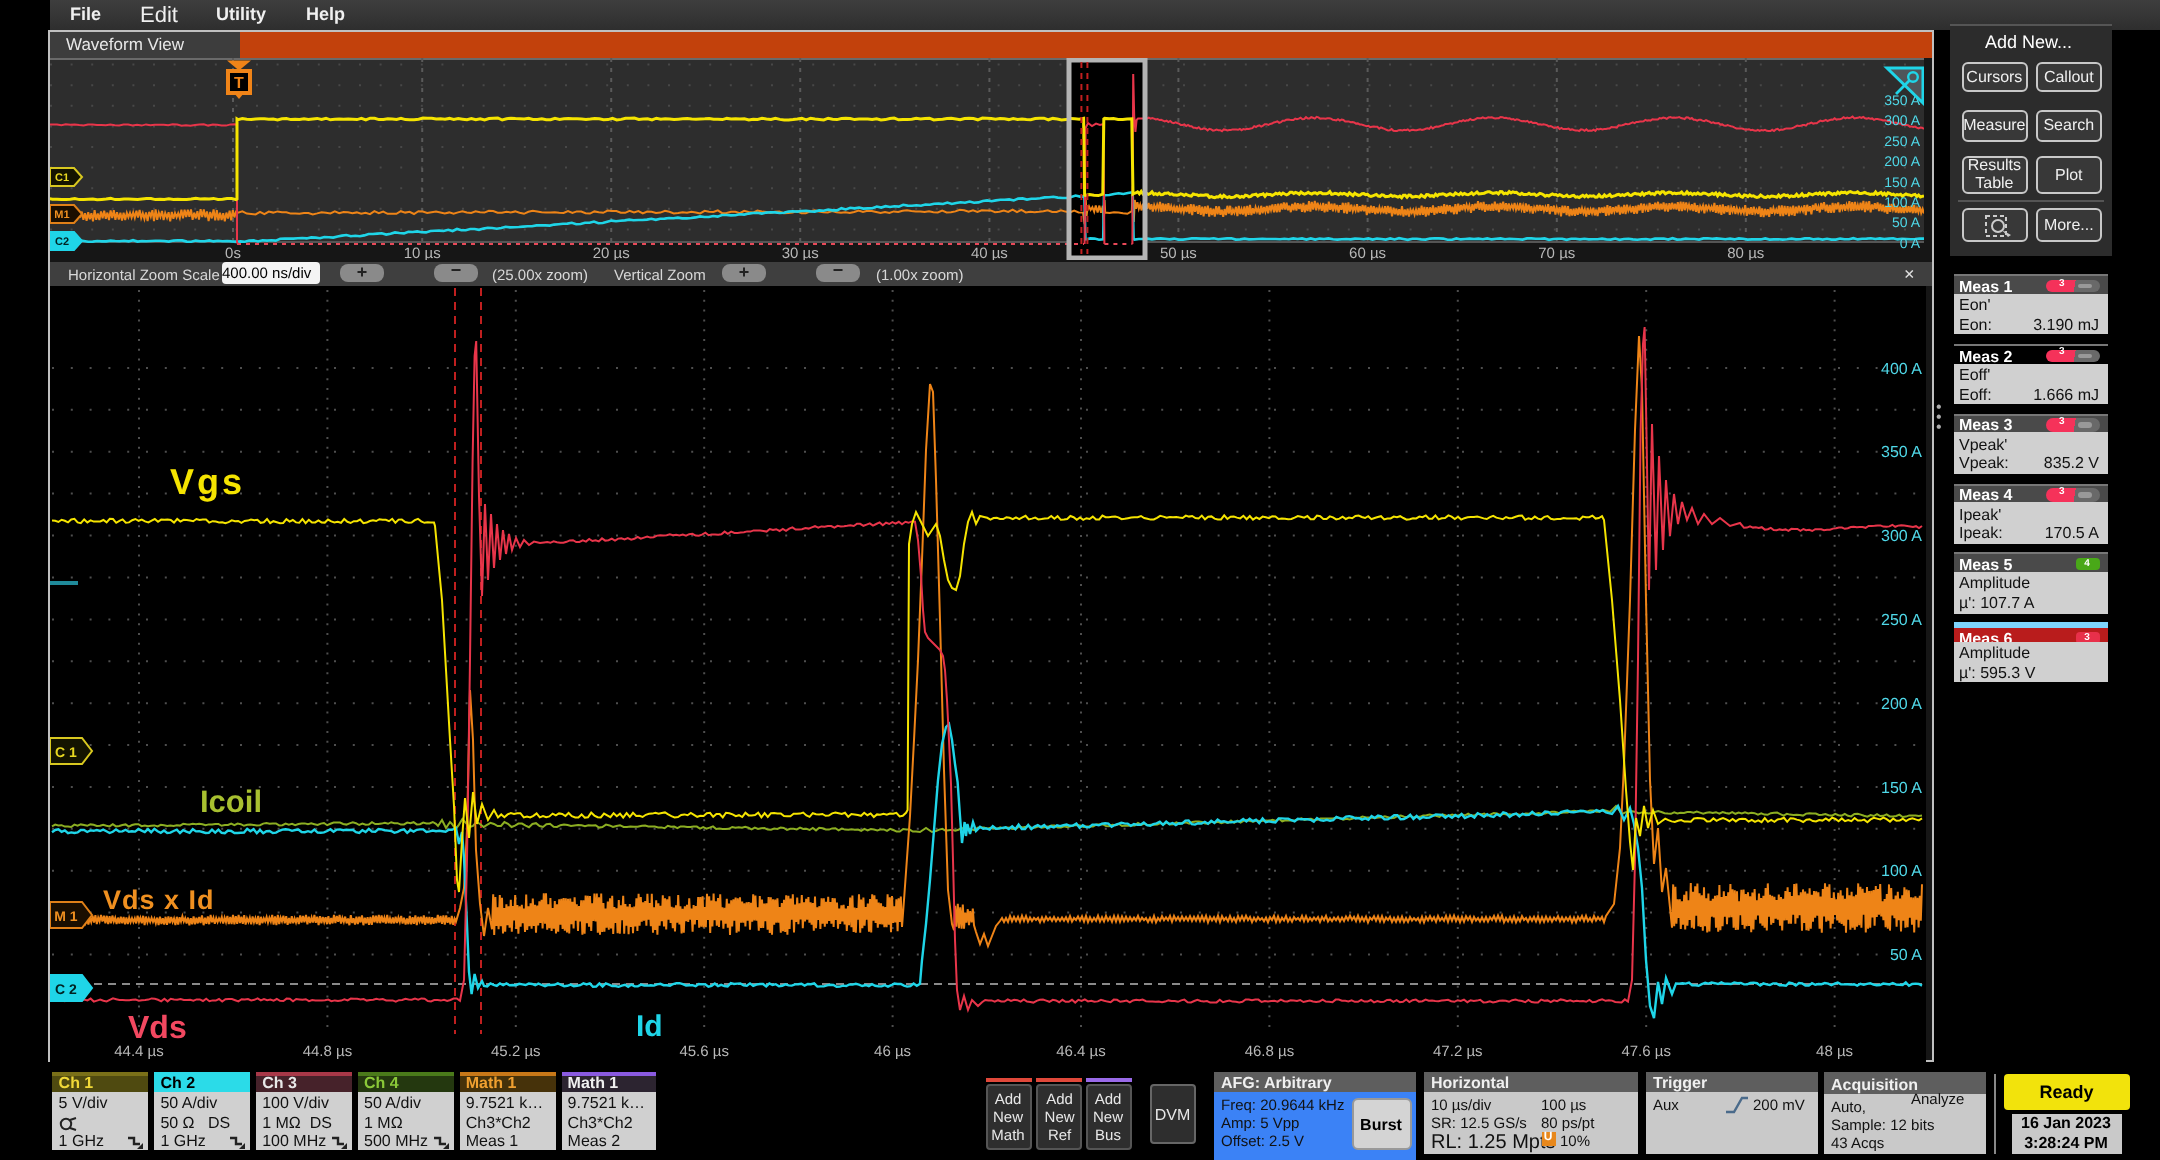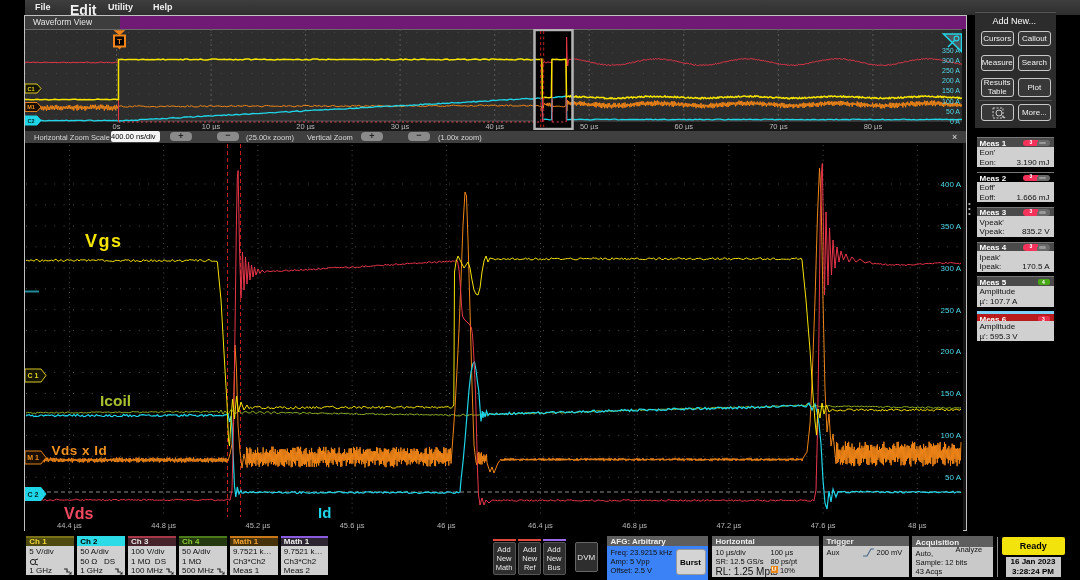--- a/index.html
+++ b/index.html
@@ -1,26 +1,26 @@
 <!DOCTYPE html>
 <html><head><meta charset="utf-8"><style>
 * {margin:0;padding:0;box-sizing:border-box}
 body {width:1080px;height:580px;background:#000;font-family:"Liberation Sans",sans-serif;position:relative;overflow:hidden}
 .abs {position:absolute}
 </style></head><body>
 
 <div class="abs" style="left:25px;top:0;width:1055px;height:15px;background:linear-gradient(#3e3e3e,#2e2e2e)">
 <span class="abs" style="left:10px;top:2px;font-size:9px;font-weight:bold;color:#f0f0f0">File</span>
-<span class="abs" style="left:45px;top:2px;font-size:14px;font-weight:bold;color:#f0f0f0">Edit</span>
+<span class="abs" style="left:45px;top:2px;font-size:11px;font-weight:normal;color:#f0f0f0">Edit</span>
 <span class="abs" style="left:83px;top:2px;font-size:9px;font-weight:bold;color:#f0f0f0">Utility</span>
 <span class="abs" style="left:128px;top:2px;font-size:9px;font-weight:bold;color:#f0f0f0">Help</span>
 </div>
 
 <div class="abs" style="left:24px;top:15px;width:943px;height:516px;border:1px solid #c0c0c0;background:#161616"></div>
-<div class="abs" style="left:25px;top:16px;width:941px;height:13px;background:#701a75">
+<div class="abs" style="left:25px;top:16px;width:941px;height:13px;background:#c2410c">
 <div class="abs" style="left:0;top:0;width:95px;height:13px;background:#3d3d3d"></div>
 <span class="abs" style="left:8px;top:1px;font-size:8.5px;color:#e8e8e8">Waveform View</span>
 </div>
 <svg style="position:absolute;left:25px;top:29px" width="937" height="101">
     <rect x="0" y="0" width="937" height="92" fill="#2d2d2d"></rect>
     <line x1="0" y1="0.5" x2="937" y2="0.5" stroke="#6a6a6a" stroke-width="1"></line>
     <line x1="0" y1="92" x2="937" y2="92" stroke="#555" stroke-width="1"></line>
     <line x1="0" y1="3.3" x2="937" y2="3.3" stroke="#484848" stroke-width="1" stroke-dasharray="1,9.3"></line>
     <line x1="0" y1="13.6" x2="937" y2="13.6" stroke="#484848" stroke-width="1" stroke-dasharray="1,9.3"></line>
     <line x1="0" y1="23.9" x2="937" y2="23.9" stroke="#484848" stroke-width="1" stroke-dasharray="1,9.3"></line>
@@ -357,21 +357,21 @@
 <div style="position:absolute;left:518.3px;top:538.5px;width:23px;height:2px;background:#e0483a"></div>
 <div style="position:absolute;left:518.3px;top:542px;width:23px;height:33px;background:#2e2e2e;border:1px solid #555;border-radius:2px;color:#e8e8e8;font-size:7.5px;line-height:9px;display:flex;align-items:center;justify-content:center;text-align:center">Add<br>New<br>Ref</div>
 <div style="position:absolute;left:542.5px;top:538.5px;width:23px;height:2px;background:#9a6ae8"></div>
 <div style="position:absolute;left:542.5px;top:542px;width:23px;height:33px;background:#2e2e2e;border:1px solid #555;border-radius:2px;color:#e8e8e8;font-size:7.5px;line-height:9px;display:flex;align-items:center;justify-content:center;text-align:center">Add<br>New<br>Bus</div>
 <div class="abs" style="left:575px;top:542px;width:22.5px;height:30px;background:#2e2e2e;border:1px solid #666;border-radius:2px;color:#e8e8e8;font-size:8px;display:flex;align-items:center;justify-content:center">DVM</div>
 
 <div class="abs" style="left:606.5px;top:536px;width:101px;height:48px;background:#3b82f6">
 <div class="abs" style="left:0;top:0;width:101px;height:10px;background:#5e5e5e">
       <span class="abs" style="left:4px;top:1px;font-size:8px;font-weight:bold;color:#f0f0f0">AFG: Arbitrary</span>
     </div>
-<span class="abs" style="left:4px;top:11.5px;font-size:7.5px;color:#111">Freq: 23.9215 kHz</span>
+<span class="abs" style="left:4px;top:11.5px;font-size:7.5px;color:#111">Freq: 20.9644 kHz</span>
 <span class="abs" style="left:4px;top:20.5px;font-size:7.5px;color:#111">Amp: 5 Vpp</span>
 <span class="abs" style="left:4px;top:29.5px;font-size:7.5px;color:#111">Offset: 2.5 V</span>
 <div class="abs" style="left:69px;top:13px;width:30px;height:26px;background:#d4d4d4;border:1px solid #999;border-radius:3px;color:#000;font-size:8px;font-weight:bold;display:flex;align-items:center;justify-content:center">Burst</div>
 </div>
 
 <div class="abs" style="left:711.5px;top:536px;width:107.5px;height:41px;background:#c9c9c9">
 <div class="abs" style="left:0;top:0;width:107.5px;height:10px;background:#5e5e5e">
       <span class="abs" style="left:4px;top:1px;font-size:8px;font-weight:bold;color:#f0f0f0">Horizontal</span>
     </div>
 <span class="abs" style="left:4px;top:11.5px;font-size:7.5px;color:#111">10 µs/div</span>

